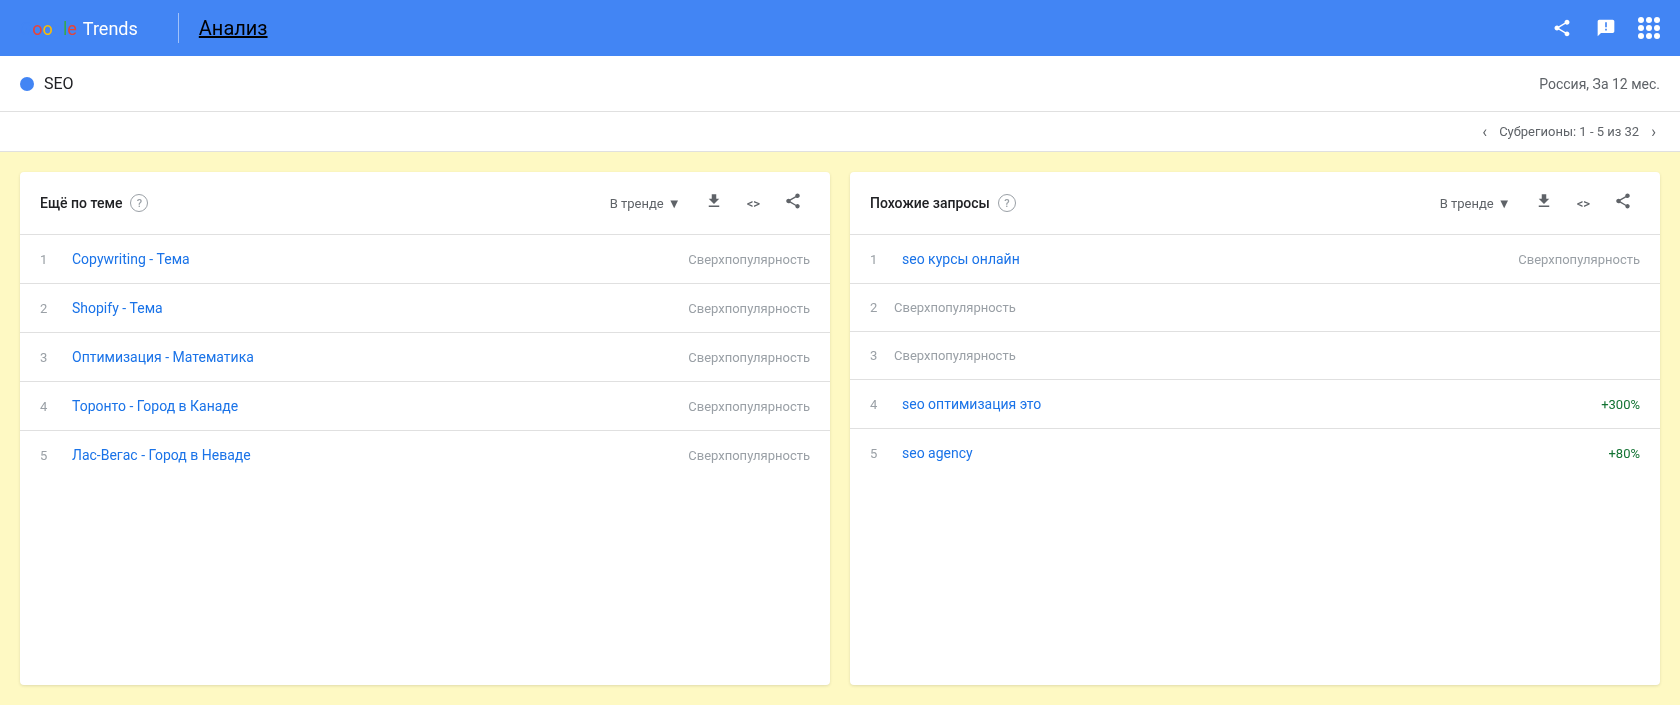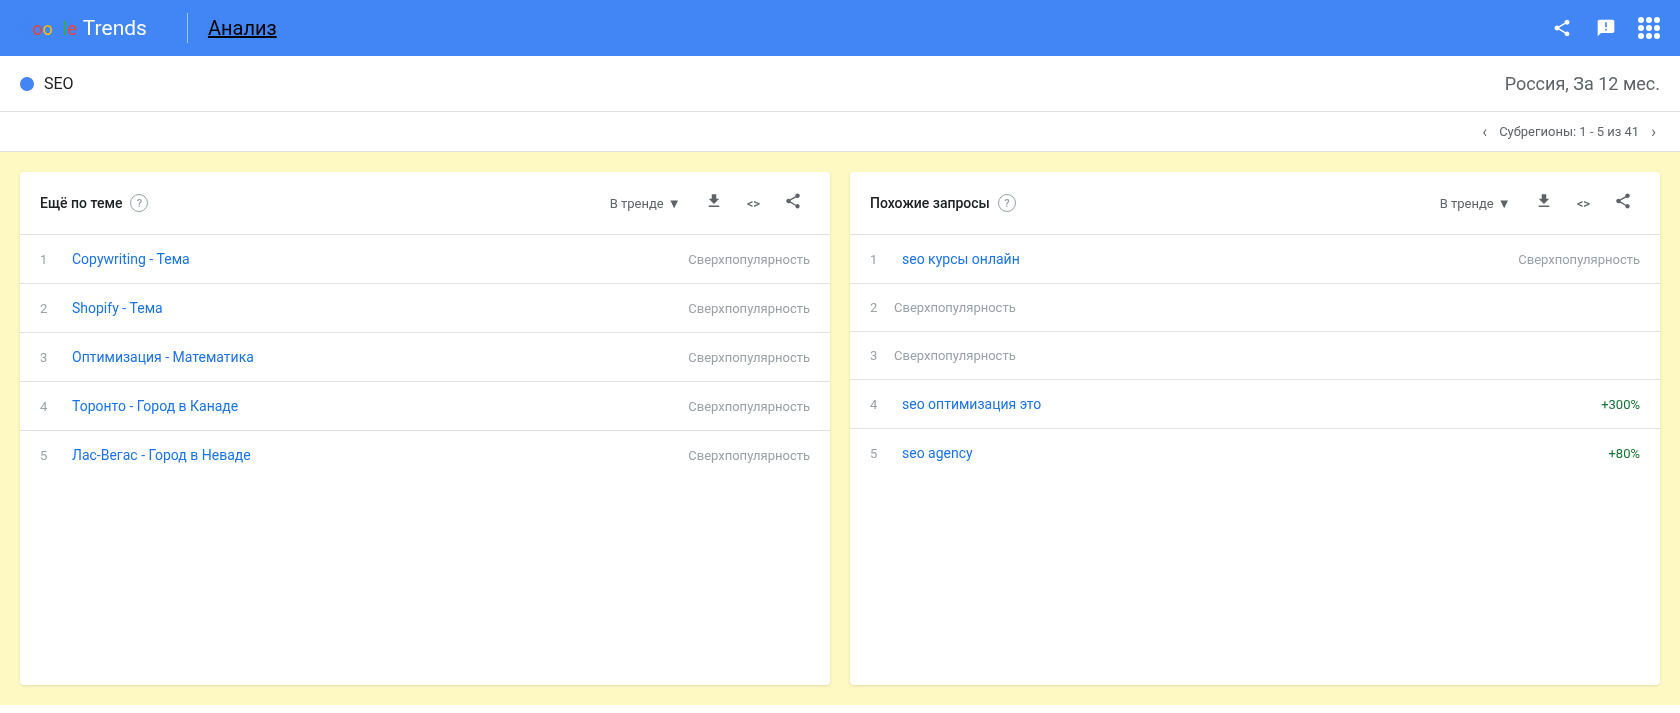--- a/index.html
+++ b/index.html
@@ -68,21 +68,21 @@
       flex: 1;
     }
     .seo-dot {
       width: 14px;
       height: 14px;
       border-radius: 50%;
       background: #4285f4;
     }
     .region-info {
       color: #5f6368;
-      font-size: 18px;
+      font-size: 14px;
       text-align: right;
     }
 
     
     .subregions-bar {
       display: flex;
       align-items: center;
       justify-content: flex-end;
       padding: 8px 20px;
       background: #fff;
@@ -206,21 +206,21 @@
     .g-blue { color: #4285f4; }
     .g-red { color: #ea4335; }
     .g-yellow { color: #fbbc05; }
     .g-green { color: #34a853; }
 
     .logo-google {
       font-size: 18px;
       font-weight: 400;
     }
     .logo-trends {
-      font-size: 21px;
+      font-size: 18px;
       font-weight: 400;
     }
 
     
     .grid-icon {
       display: grid;
       grid-template-columns: repeat(3, 6px);
       gap: 2px;
       cursor: pointer;
     }
@@ -271,21 +271,21 @@
 <div class="subheader">
   <div class="seo-indicator">
     <div class="seo-dot"></div>
     <span>SEO</span>
   </div>
   <span class="region-info">Россия, За 12 мес.</span>
 </div>
 
 <div class="subregions-bar">
   <span class="nav-arrow">‹</span>
-  <span class="subregions-text">Субрегионы: 1 - 5 из 41</span>
+  <span class="subregions-text">Субрегионы: 1 - 5 из 32</span>
   <span class="nav-arrow">›</span>
 </div>
 
 <div class="main-content">
 
   <div class="card">
     <div class="card-header">
       <div class="card-header-title">
         <span>Ещё по теме</span>
         <span class="help-icon">?</span>

